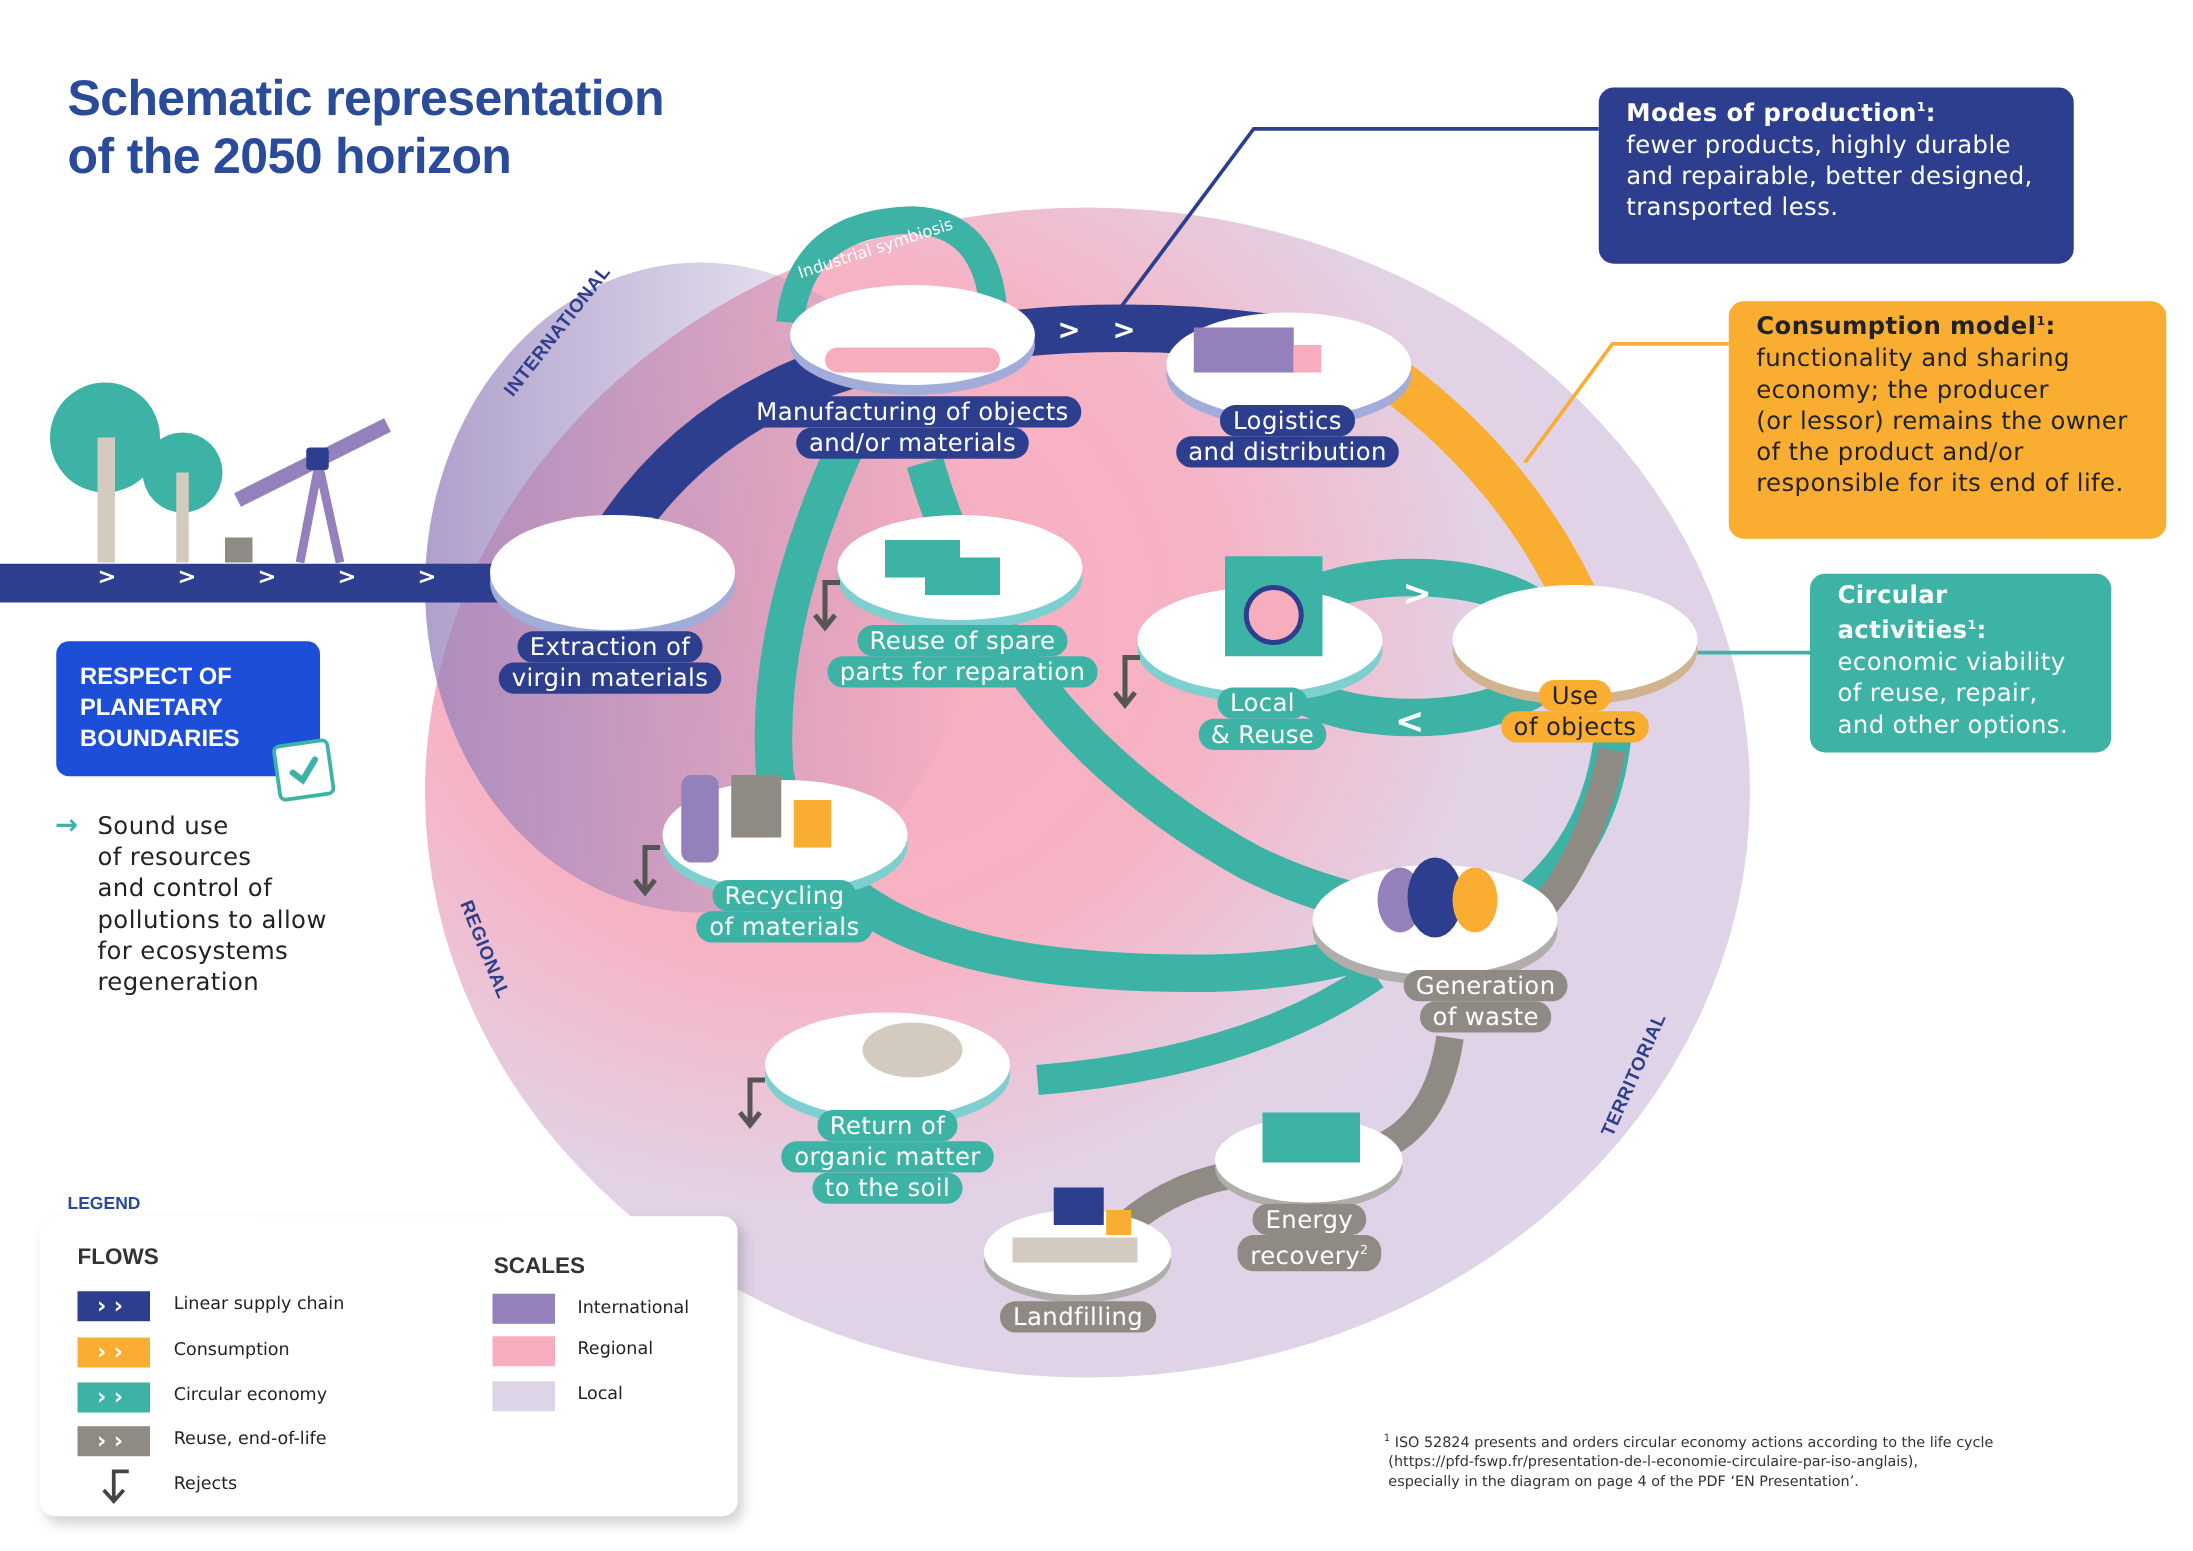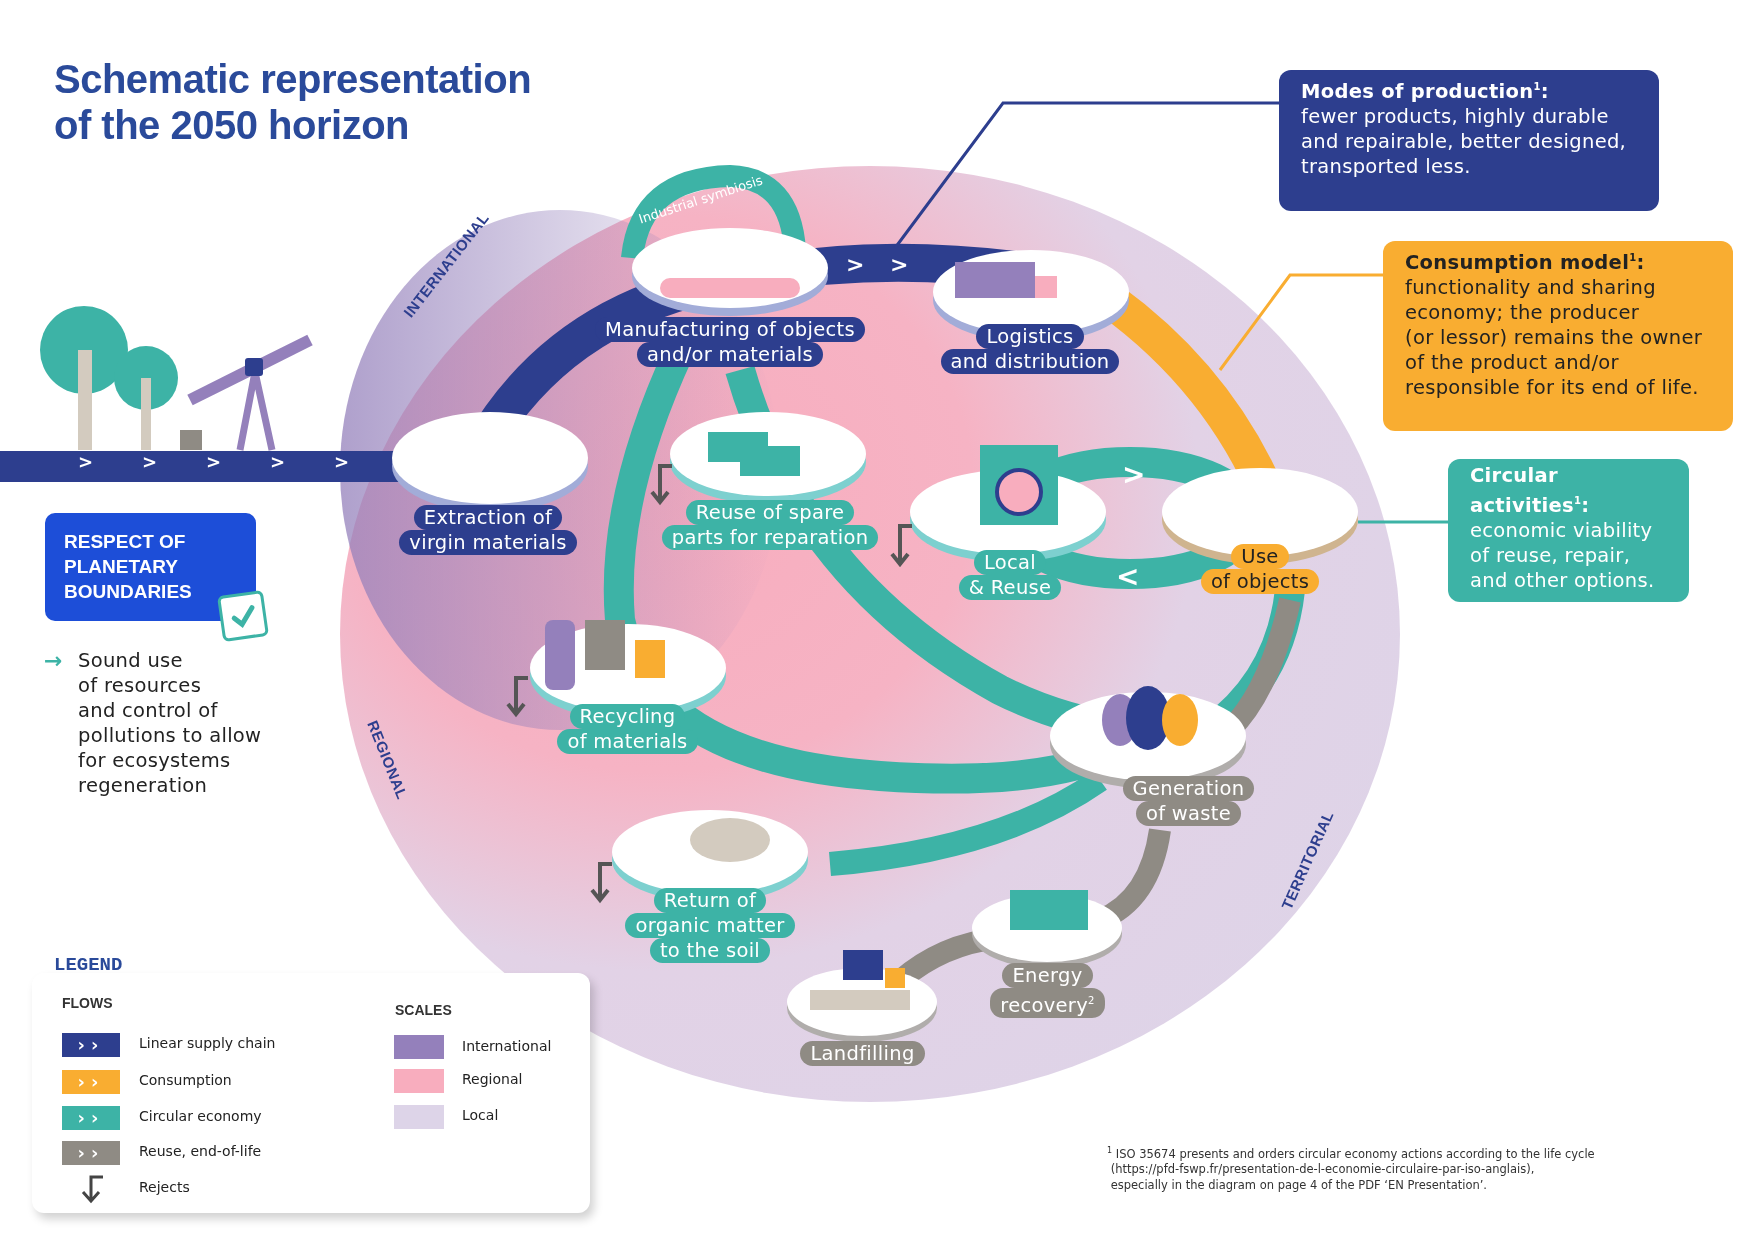--- a/index.html
+++ b/index.html
@@ -16,23 +16,23 @@
   #check{left:220px;top:593px;width:46px;height:46px;background:#fff;border:3px solid #3db3a6;border-radius:6px;transform:rotate(-8deg);box-sizing:border-box;}
   #sound{left:78px;top:648px;font-size:19.5px;line-height:25px;color:#222;width:220px;letter-spacing:0.3px;}
   #sound-arrow{left:44px;top:648px;color:#3db3a6;font-size:22px;font-weight:bold;}
   .pill{position:absolute;color:#fff;font-size:19.5px;line-height:25px;text-align:center;letter-spacing:0.3px;}
   .pill span{display:inline-block;border-radius:13px;padding:0 10px;margin:0;}
   .pill.navy span{background:#2d3e8e;}
   .pill.teal span{background:#3db3a6;}
   .pill.orange span{background:#f9ad31;color:#222;}
   .pill.grey span{background:#8f8b84;}
   .scale-lbl{position:absolute;font-family:"Liberation Sans",sans-serif;font-weight:bold;font-size:15px;color:#2d3e8e;letter-spacing:0.5px;}
-  #legend-title{left:54px;top:954px;font-family:Liberation Mono, monospace;font-weight:bold;font-size:19px;color:#2a4a9a;}
+  #legend-title{left:54px;top:954px;font-family:Liberation Sans, sans-serif;font-weight:bold;font-size:14px;color:#2a4a9a;}
   #legend{left:32px;top:973px;width:558px;height:240px;background:#fff;border-radius:12px;box-shadow:4px 6px 10px rgba(0,0,0,0.18);}
-  .lg-h{position:absolute;font-family:"Liberation Sans",sans-serif;font-weight:bold;font-size:14px;color:#333;}
+  .lg-h{position:absolute;font-family:"Liberation Sans",sans-serif;font-weight:bold;font-size:18px;color:#333;}
   .lg-row{position:absolute;font-size:14px;color:#222;}
   .lg-sw{position:absolute;width:58px;height:24px;color:#fff;font-weight:bold;font-size:18px;line-height:24px;text-align:center;letter-spacing:6px;}
   .lg-sc{position:absolute;width:50px;height:24px;}
   #footnotes{left:1107px;top:1143px;font-size:11.5px;line-height:15.5px;color:#333;width:600px;}
   #footnotes p{margin:0 0 3px 0;}
   #footnotes sup{font-size:8px;}
   .chev{position:absolute;color:#fff;font-weight:bold;font-size:22px;}
 </style>
 </head>
 <body>
@@ -295,14 +295,14 @@
   <div class="lg-h" style="left:363px;top:29px;">SCALES</div>
   <div class="lg-sc" style="left:362px;top:62px;background:#9480bb;"></div>
   <div class="lg-row" style="left:430px;top:65px;">International</div>
   <div class="lg-sc" style="left:362px;top:96px;background:#f8adbe;"></div>
   <div class="lg-row" style="left:430px;top:98px;">Regional</div>
   <div class="lg-sc" style="left:362px;top:132px;background:#ddd4e8;"></div>
   <div class="lg-row" style="left:430px;top:134px;">Local</div>
 </div>
 
 <div id="footnotes" class="abs">
-  <p><sup>1</sup> <span>ISO 35674 presents and orders circular economy actions according to the life cycle</span><br>&nbsp;<span>(https://pfd-fswp.fr/presentation-de-l-economie-circulaire-par-iso-anglais),</span><br>&nbsp;<span>especially in the diagram on page 4 of the PDF ‘EN Presentation’.</span></p>
+  <p><sup>1</sup> <span>ISO 52824 presents and orders circular economy actions according to the life cycle</span><br>&nbsp;<span>(https://pfd-fswp.fr/presentation-de-l-economie-circulaire-par-iso-anglais),</span><br>&nbsp;<span>especially in the diagram on page 4 of the PDF ‘EN Presentation’.</span></p>
 </div>
 
 </body></html>

